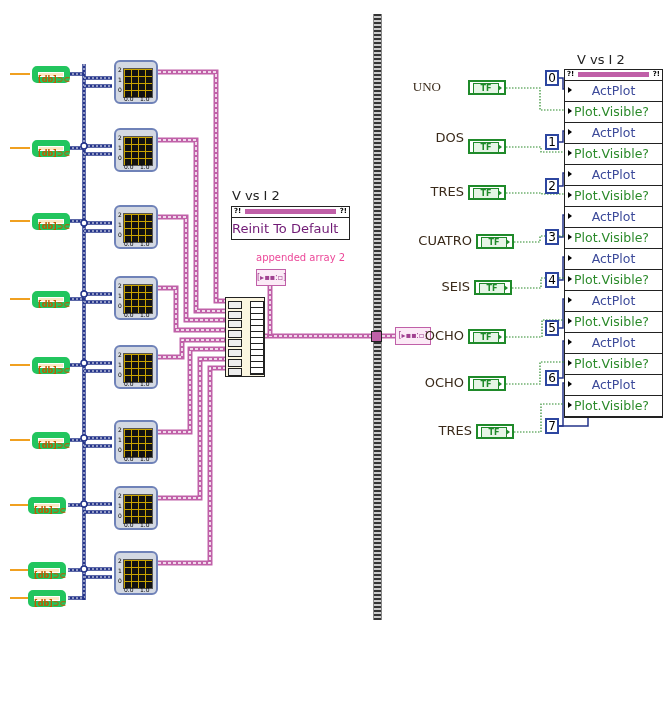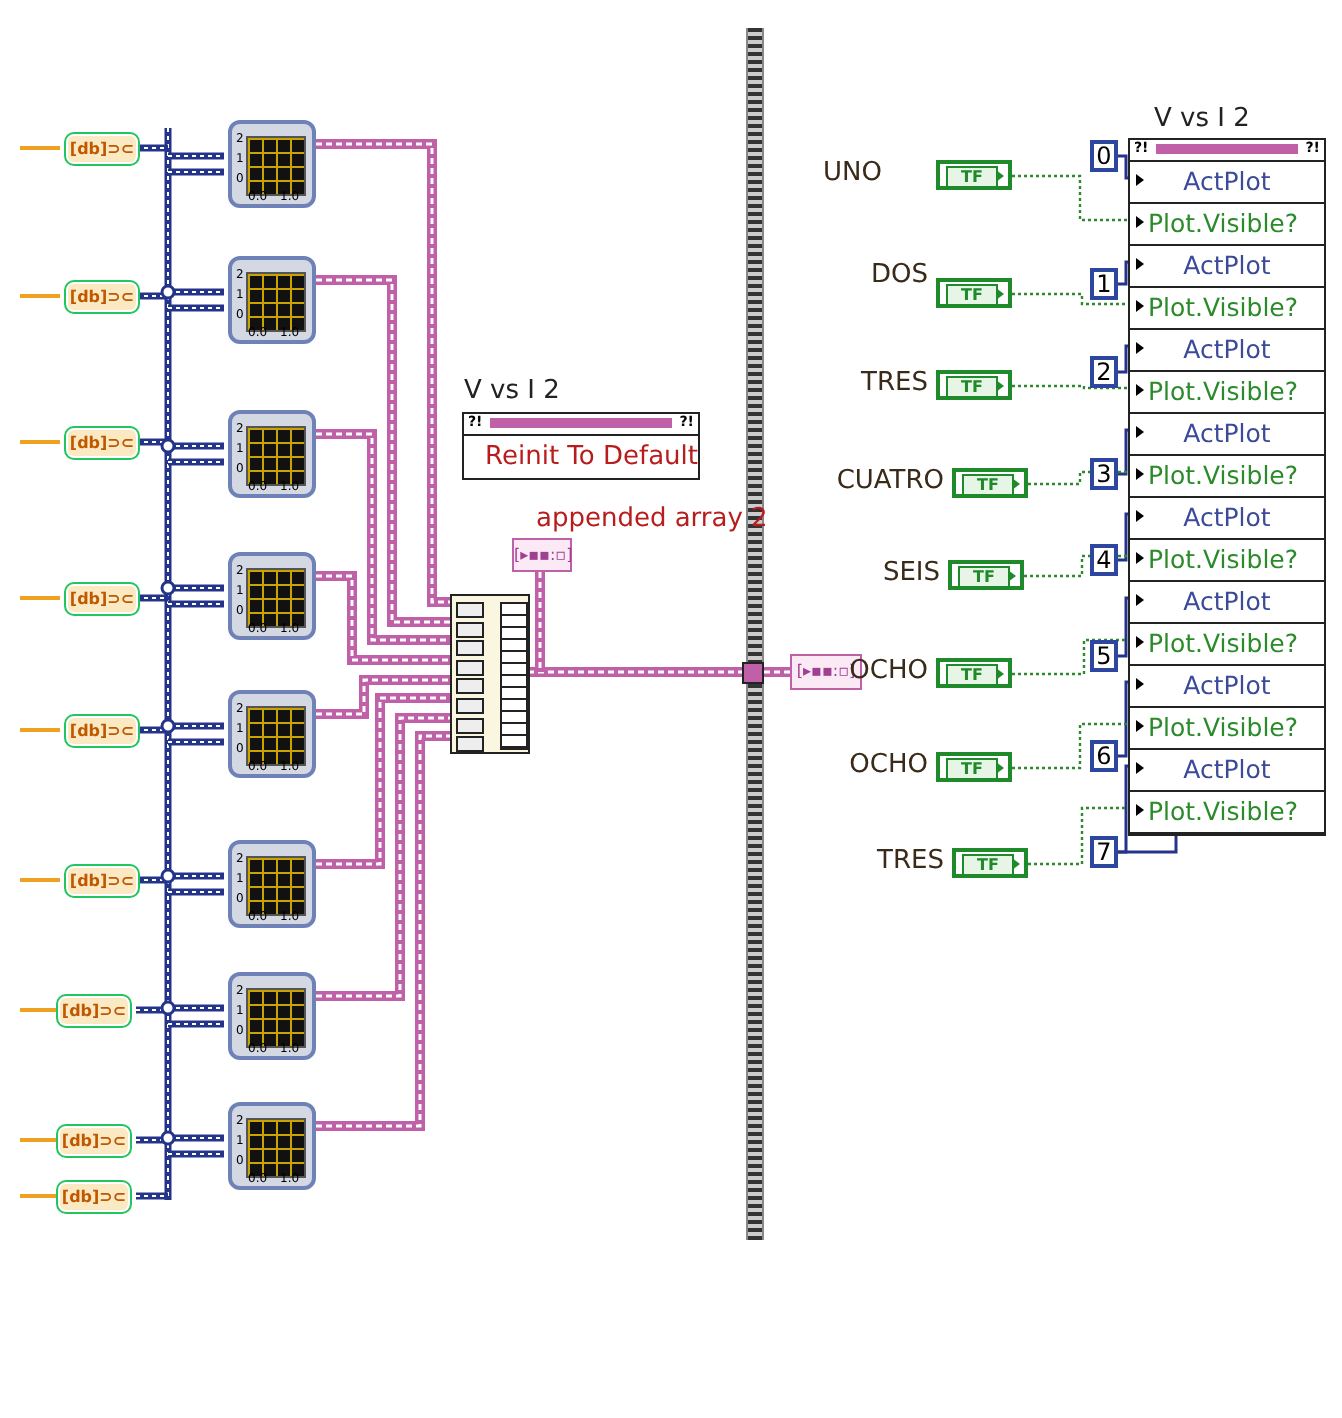--- a/index.html
+++ b/index.html
@@ -1,19 +1,19 @@
 <!DOCTYPE html>
 <html><head>
 <meta charset="utf-8">
 <style>
   html,body{margin:0;padding:0;background:#fff;}
   body{width:671px;height:709px;position:relative;overflow:hidden;font-family:"DejaVu Sans",sans-serif;}
   .abs{position:absolute;}
   svg#wires{position:absolute;left:0;top:0;}
-  .conv{position:absolute;width:38px;height:17px;background:#fbe9c4;border:1px solid #22c55e;border-radius:5px;box-sizing:border-box;font-size:8px;color:#c05800;font-weight:bold;line-height:15px;text-align:center;box-shadow:inset 0 0 0 1px #fff;}
+  .conv{position:absolute;width:38px;height:17px;background:#fbe9c4;border:6px solid #22c55e;border-radius:5px;box-sizing:border-box;font-size:8px;color:#c05800;font-weight:bold;line-height:15px;text-align:center;box-shadow:inset 0 0 0 1px #fff;}
   .xy{position:absolute;width:44px;height:44px;background:#d3d8e2;border:2px solid #6f82b8;border-radius:6px;box-sizing:border-box;}
   .xy .scr{position:absolute;left:7px;top:6px;width:28px;height:28px;background:#111;border:1px solid #555;
     background-image:linear-gradient(#c9a300 1px,transparent 1px),linear-gradient(90deg,#c9a300 1px,transparent 1px);background-size:7px 7px;}
   .xy .lbl{position:absolute;font-size:6px;color:#000;}
   .bool{position:absolute;width:38px;height:15px;border:2px solid #1f8a2a;background:#fff;box-sizing:border-box;}
   .bool span{position:absolute;left:3px;top:1px;width:24px;height:9px;border:1px solid #1f8a2a;background:#e6f5e6;font-size:8px;font-weight:bold;color:#1f8a2a;line-height:9px;text-align:center;}
   .bool i{position:absolute;right:2px;top:3px;width:0;height:0;border-left:4px solid #1f8a2a;border-top:3px solid transparent;border-bottom:3px solid transparent;}
   .blabel{position:absolute;font-size:13px;color:#3a2a1a;text-align:right;width:60px;}
   .idx{position:absolute;width:14px;height:16px;border:2px solid #2d46a0;background:#fff;box-sizing:border-box;font-size:12px;line-height:12px;text-align:center;color:#000;}
   .pn{position:absolute;left:564px;width:99px;border:1px solid #222;background:#fff;box-sizing:border-box;}
@@ -218,24 +218,24 @@
     </div>
   </div>
 
 <div class="abs" style="left:232px;top:188px;font-size:13px;color:#222;">V vs I 2</div>
 <div class="abs" style="left:231px;top:206px;width:119px;height:34px;border:1px solid #222;box-sizing:border-box;background:#fff;">
   <div style="height:10px;border-bottom:1px solid #222;position:relative;">
     <span style="position:absolute;left:2px;top:0;font-size:7px;font-weight:bold;">?!</span>
     <div style="position:absolute;left:13px;right:13px;top:2px;height:5px;background:#c060a8;"></div>
     <span style="position:absolute;right:2px;top:0;font-size:7px;font-weight:bold;">?!</span>
   </div>
-  <div style="font-size:13px;text-align:right;line-height:21px;color:#b91c1c;">Reinit To Default</div>
-</div>
-
-<div class="abs" style="left:268px;top:252px;font-size:13px;color:#b91c1c;">appended array 2</div>
+  <div style="font-size:13px;text-align:left;line-height:21px;color:#701a75;">Reinit To Default</div>
+</div>
+
+<div class="abs" style="left:256px;top:252px;font-size:10px;color:#ec4899;">appended array 2</div>
 <div class="abs" style="left:256px;top:269px;width:30px;height:17px;border:1px solid #c060a8;background:#fbeaf6;box-sizing:border-box;font-size:8px;color:#a04090;text-align:center;line-height:15px;">
   <span>[▸▪▪:▫]</span>
 </div>
 
 <div class="abs" style="left:225px;top:297px;width:40px;height:80px;background:#fbf6e0;border:1px solid #222;box-sizing:border-box;">
   <div id="ba-rows">
       <div style="position: absolute; left: 2px; top: 3px; width: 12px; height: 6px; border: 1px solid rgb(34, 34, 34); background: rgb(238, 238, 238);"></div>
       <div style="position: absolute; left: 2px; top: 12.6px; width: 12px; height: 6px; border: 1px solid rgb(34, 34, 34); background: rgb(238, 238, 238);"></div>
       <div style="position: absolute; left: 2px; top: 22.2px; width: 12px; height: 6px; border: 1px solid rgb(34, 34, 34); background: rgb(238, 238, 238);"></div>
       <div style="position: absolute; left: 2px; top: 31.8px; width: 12px; height: 6px; border: 1px solid rgb(34, 34, 34); background: rgb(238, 238, 238);"></div>
@@ -245,21 +245,21 @@
       <div style="position: absolute; left: 2px; top: 70.2px; width: 12px; height: 6px; border: 1px solid rgb(34, 34, 34); background: rgb(238, 238, 238);"></div>
       <div style="position: absolute; left: 24px; top: 3px; width: 12px; height: 72px; border: 1px solid rgb(34, 34, 34); background: repeating-linear-gradient(rgb(255, 255, 255) 0px, rgb(255, 255, 255) 5px, rgb(34, 34, 34) 5px, rgb(34, 34, 34) 6px);"></div>
     </div>
 </div>
 
 <div class="abs" style="left:395px;top:327px;width:36px;height:18px;border:1px solid #c060a8;background:#fbeaf6;box-sizing:border-box;font-size:8px;color:#a04090;text-align:center;line-height:16px;">
   <span>[▸▪▪:▫]</span>
 </div>
 
 <div id="right-nodes">
-    <div class="blabel" style="left: 381px; top: 79px;">UNO</div>
+    <div class="blabel" style="left: 381px; top: 79px; font-family: Liberation Serif, serif;">UNO</div>
     <div class="bool" style="left: 468px; top: 80px;">
       <span>TF</span>
       <i></i>
     </div>
     <div class="idx" style="left: 545px; top: 70px;">0</div>
     <div class="blabel" style="left: 404px; top: 130px;">DOS</div>
     <div class="bool" style="left: 468px; top: 139px;">
       <span>TF</span>
       <i></i>
     </div>

